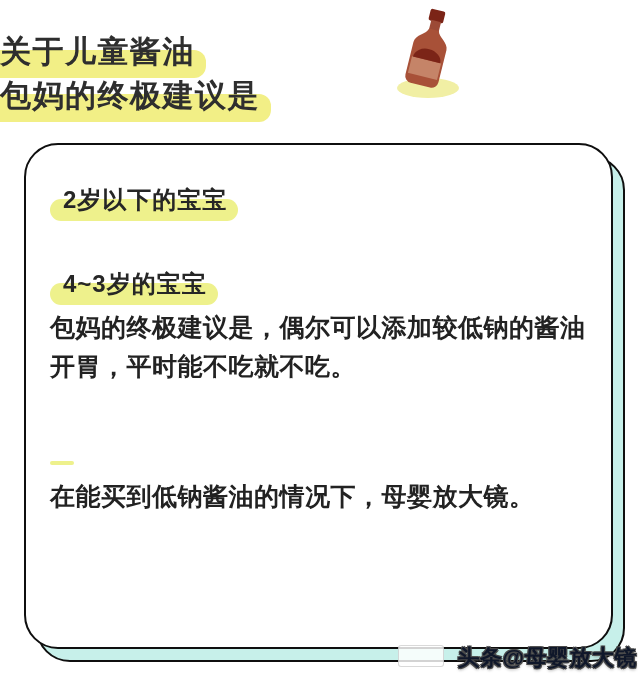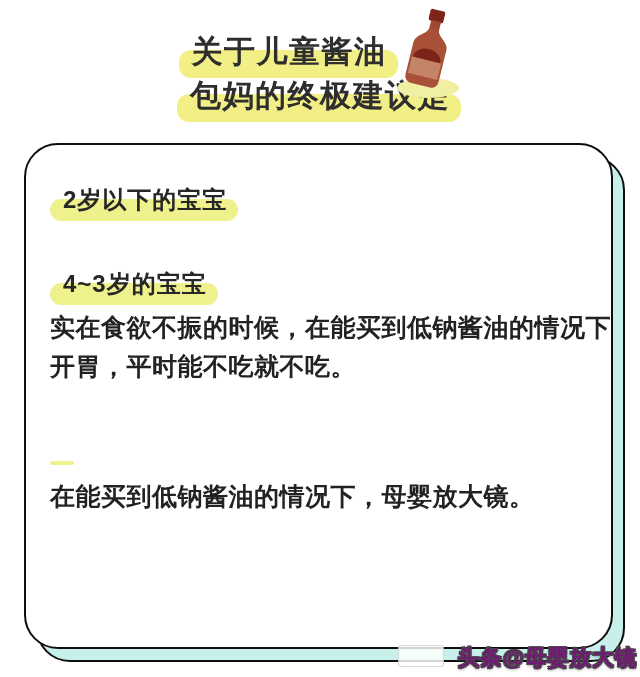--- a/index.html
+++ b/index.html
@@ -13,21 +13,21 @@
     position: relative;
     width: 640px; height: 677px;
     background: #ffffff;
   }
 
   
   .header {
     position: absolute;
     top: 30px; left: 0;
     width: 100%;
-    text-align: center;
+    text-align: left;
     font-weight: 700;
     color: #2e2e2e;
   }
   .title-line {
     font-size: 31px;
     letter-spacing: 1.5px;
     line-height: 44px;
     white-space: nowrap;
   }
   .title-row-1 { margin-right: 62px; }
@@ -95,21 +95,21 @@
     white-space: nowrap;
   }
 
   
   .watermark {
     position: absolute;
     right: 3px; bottom: 4px;
     font-size: 22px;
     font-weight: 700;
     letter-spacing: 0.5px;
-    color: #701a75;
+    color: #0f172a;
     white-space: nowrap;
     text-shadow:
       -1px -1px 0 #4a4a4a, 1px -1px 0 #4a4a4a,
       -1px  1px 0 #4a4a4a, 1px  1px 0 #4a4a4a,
        0 2px 3px rgba(0,0,0,0.35);
   }
   .faded-logo {
     position: absolute;
     right: 196px; bottom: 10px;
     width: 44px; height: 20px;
@@ -162,21 +162,21 @@
         </div>
       </div>
 
       <div class="sec">
         <div class="sec-heading">
           <span class="hl green">
             <i class="pill"></i>
             <span class="hl-text">4~3岁的宝宝</span>
           </span>
         </div>
-        <div class="sec-line">实在食欲不振的时候，在能买到低钠酱油的情况下</div>
+        <div class="sec-line">包妈的终极建议是，偶尔可以添加较低钠的酱油</div>
         <div class="sec-line">开胃，平时能不吃就不吃。</div>
       </div>
 
       <div class="sec">
         <div class="sec-heading">
           <span class="hl green">
             <i class="pill"></i>
           </span>
         </div>
         <div class="sec-line">在能买到低钠酱油的情况下，母婴放大镜。</div>

